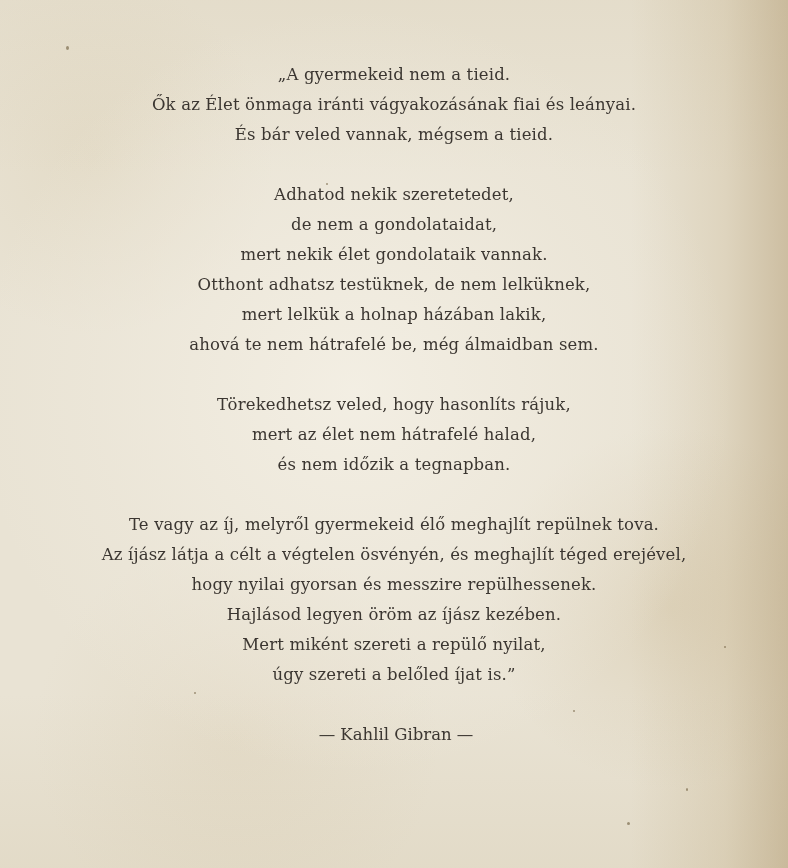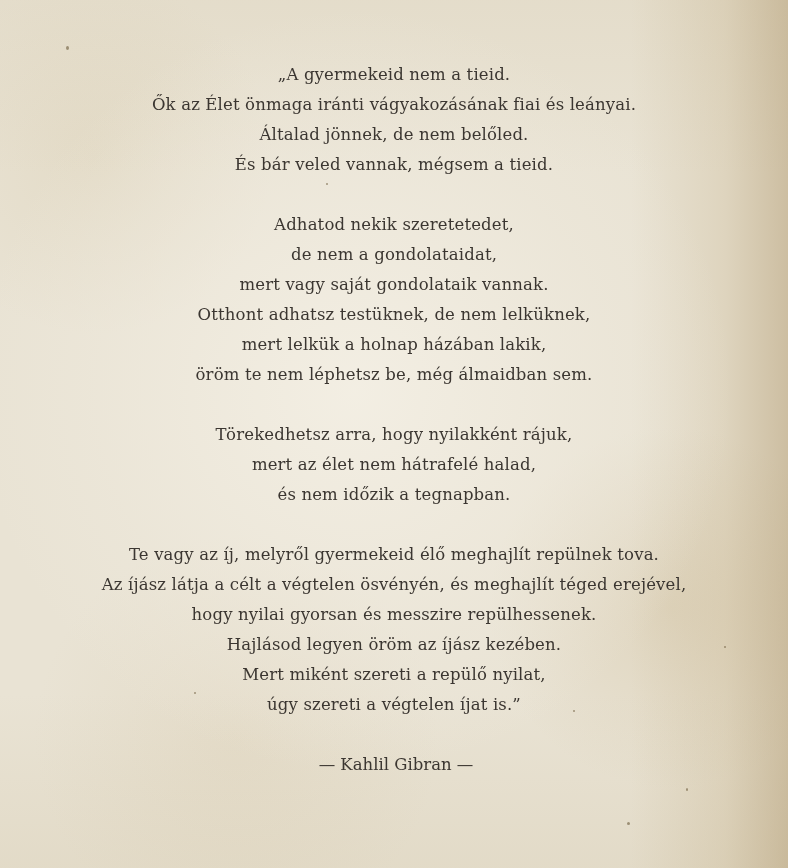--- a/index.html
+++ b/index.html
@@ -63,38 +63,37 @@
 <div class="speck" style="left:573px;top:710px;width:2px;height:2px;"></div>
 <div class="speck" style="left:686px;top:788px;width:2px;height:3px;"></div>
 <div class="speck" style="left:627px;top:822px;width:3px;height:3px;"></div>
 <div class="speck" style="left:194px;top:692px;width:2px;height:2px;"></div>
 <div class="speck" style="left:724px;top:646px;width:2px;height:2px;"></div>
 
 <main class="poem">
   <section class="stanza">
     <span class="line">„A gyermekeid nem a tieid.</span>
     <span class="line">Ők az Élet önmaga iránti vágyakozásának fiai és leányai.</span>
-    <span class="line">Általad jönnek, de nem belőled.</span>
     <span class="line">És bár veled vannak, mégsem a tieid.</span>
   </section>
   <section class="stanza">
     <span class="line">Adhatod nekik szeretetedet,</span>
     <span class="line">de nem a gondolataidat,</span>
-    <span class="line">mert vagy saját gondolataik vannak.</span>
+    <span class="line">mert nekik élet gondolataik vannak.</span>
     <span class="line">Otthont adhatsz testüknek, de nem lelküknek,</span>
     <span class="line">mert lelkük a holnap házában lakik,</span>
-    <span class="line">öröm te nem léphetsz be, még álmaidban sem.</span>
+    <span class="line">ahová te nem hátrafelé be, még álmaidban sem.</span>
   </section>
   <section class="stanza">
-    <span class="line">Törekedhetsz arra, hogy nyilakként rájuk,</span>
+    <span class="line">Törekedhetsz veled, hogy hasonlíts rájuk,</span>
     <span class="line">mert az élet nem hátrafelé halad,</span>
     <span class="line">és nem időzik a tegnapban.</span>
   </section>
   <section class="stanza">
     <span class="line">Te vagy az íj, melyről gyermekeid élő meghajlít repülnek tova.</span>
     <span class="line">Az íjász látja a célt a végtelen ösvényén, és meghajlít téged erejével,</span>
     <span class="line">hogy nyilai gyorsan és messzire repülhessenek.</span>
     <span class="line">Hajlásod legyen öröm az íjász kezében.</span>
     <span class="line">Mert miként szereti a repülő nyilat,</span>
-    <span class="line">úgy szereti a végtelen íjat is.”</span>
+    <span class="line">úgy szereti a belőled íjat is.”</span>
   </section>
   <span class="author">— Kahlil Gibran —</span>
 </main>
 
 </body></html>

